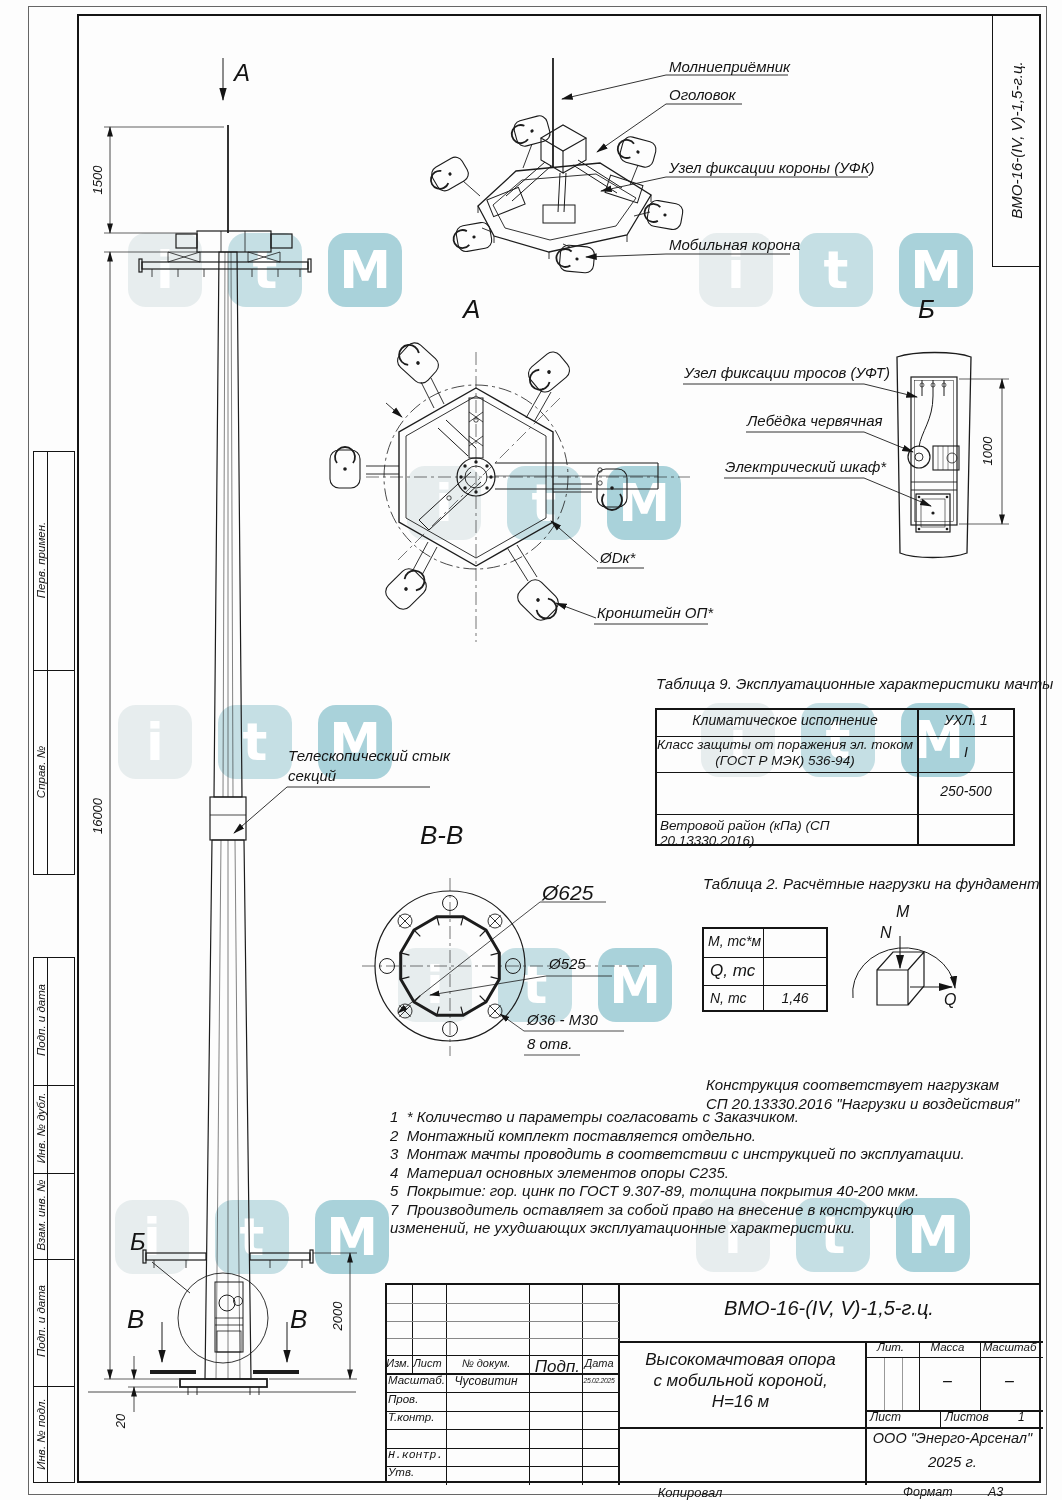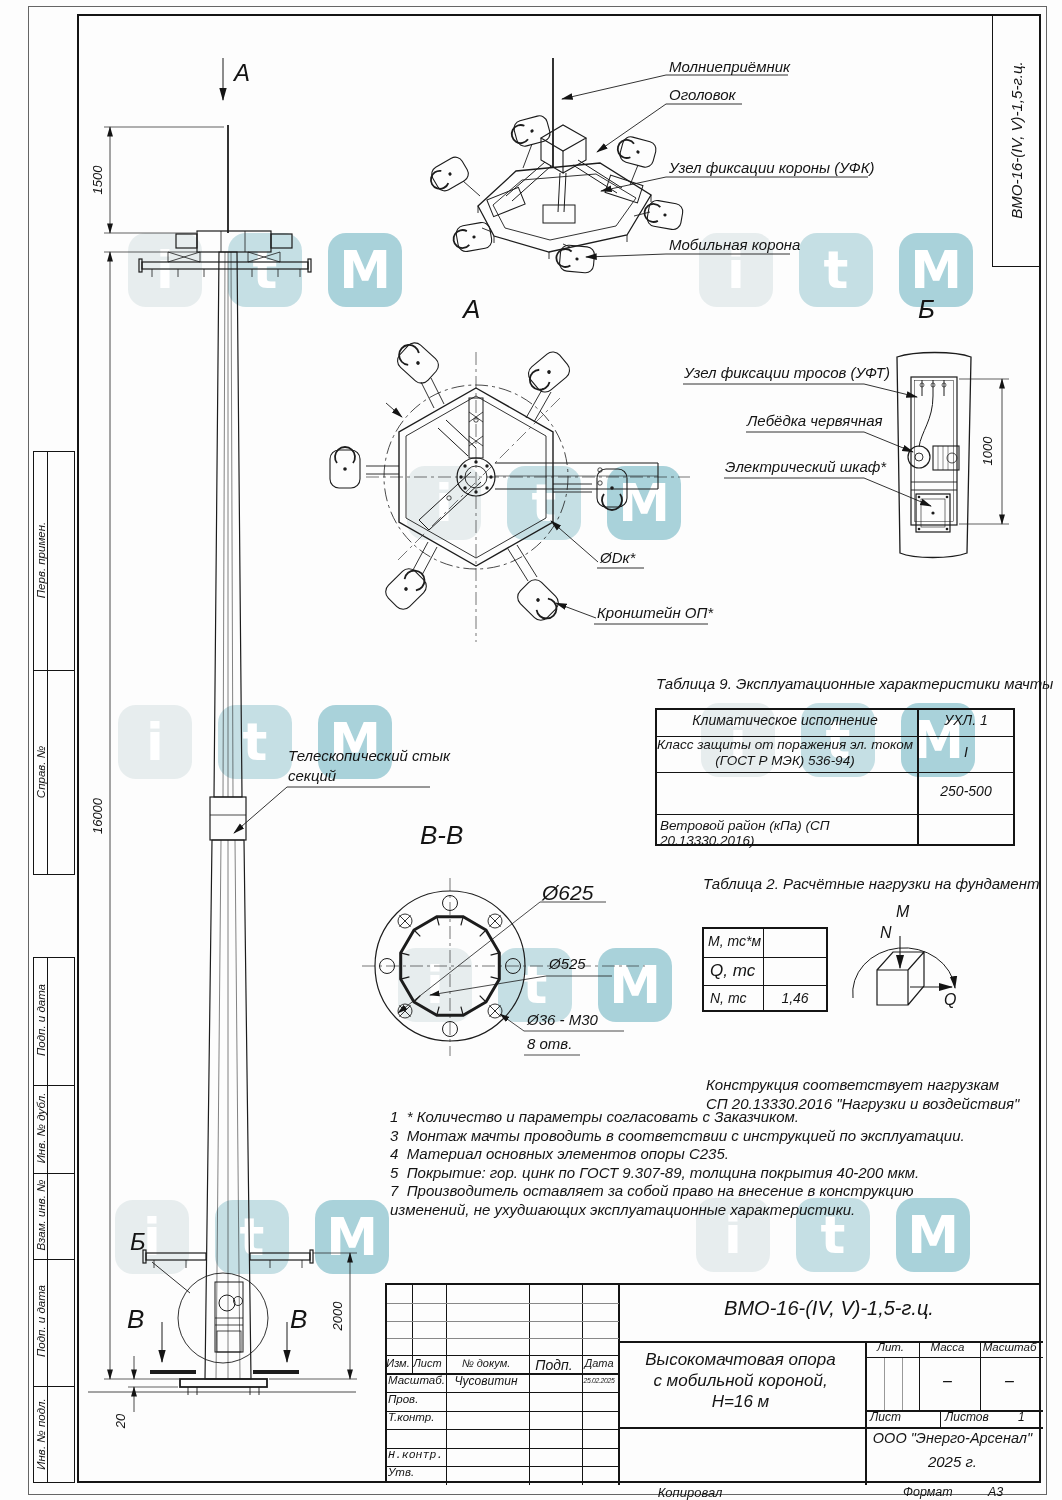--- a/index.html
+++ b/index.html
@@ -399,20 +399,21 @@
   <div class="cell" style="left:710px;top:990px;font-size:14px;">N, тс</div>
   <div class="cell" style="left:762px;top:990px;width:66px;text-align:center;font-size:14px;">1,46</div>
   <div class="t" style="left:896px;top:904px;font-size:16px;">М</div>
   <div class="t" style="left:880px;top:925px;font-size:16px;">N</div>
   <div class="t" style="left:944px;top:992px;font-size:16px;">Q</div>
   <div class="t pre" style="left:706px;top:1027px;font-size:15px;line-height:19px;margin-top:48px;">Конструкция соответствует нагрузкам
 СП 20.13330.2016 "Нагрузки и воздействия"</div>
 
   <div style="position:absolute;left:390px;top:1108px;width:600px;z-index:4;">
     <div class="cell" style="position:static;font-size:15px;line-height:18.5px;white-space:pre-wrap;">1  * Количество и параметры согласовать с Заказчиком.</div>
+    <div class="cell" style="position:static;font-size:15px;line-height:18.5px;white-space:pre-wrap;">2  Монтажный комплект поставляется отдельно.</div>
     <div class="cell" style="position:static;font-size:15px;line-height:18.5px;white-space:pre-wrap;">3  Монтаж мачты проводить в соответствии с инструкцией по эксплуатации.</div>
     <div class="cell" style="position:static;font-size:15px;line-height:18.5px;white-space:pre-wrap;">4  Материал основных элементов опоры С235.</div>
     <div class="cell" style="position:static;font-size:15px;line-height:18.5px;white-space:pre-wrap;">5  Покрытие: гор. цинк по ГОСТ 9.307-89, толщина покрытия 40-200 мкм.</div>
     <div class="cell" style="position:static;font-size:15px;line-height:18.5px;white-space:pre-wrap;">7  Производитель оставляет за собой право на внесение в конструкцию изменений, не ухудшающих эксплуатационные характеристики.</div>
   </div>
 
   <div class="tbl" style="left:385px;top:1283px;width:656px;height:200px;">
 
     <div class="vl" style="left:25px;top:0;width:1px;height:88px;"></div>
     <div class="vl" style="left:59px;top:0;width:1px;height:200px;"></div>
@@ -438,21 +439,21 @@
     <div class="hl" style="left:0;top:181px;width:232px;height:1px;"></div>
     <div class="hl" style="left:232px;top:56px;width:424px;height:2px;"></div>
     <div class="hl" style="left:479px;top:72px;width:177px;height:1px;"></div>
     <div class="hl" style="left:479px;top:125px;width:177px;height:2px;"></div>
     <div class="hl" style="left:232px;top:142px;width:424px;height:2px;"></div>
   </div>
 
   <div class="cell" style="left:386px;top:1357px;width:24px;text-align:center;font-size:11px;">Изм.</div>
   <div class="cell" style="left:411px;top:1357px;width:33px;text-align:center;font-size:11px;">Лист</div>
   <div class="cell" style="left:445px;top:1357px;width:82px;text-align:center;font-size:11px;">№ докум.</div>
-  <div class="cell" style="left:528px;top:1357px;width:52px;text-align:center;font-size:14px;">Подп.</div>
+  <div class="cell" style="left:528px;top:1357px;width:52px;text-align:right;font-size:17px;">Подп.</div>
   <div class="cell" style="left:581px;top:1357px;width:36px;text-align:center;font-size:11px;">Дата</div>
   <div class="cell" style="left:388px;top:1374px;font-size:11.5px;">Масштаб.</div>
   <div class="cell" style="left:445px;top:1374px;width:82px;text-align:center;font-size:12px;">Чусовитин</div>
   <div class="cell" style="left:581px;top:1377px;width:36px;text-align:center;font-size:6.8px;letter-spacing:-0.3px;">25.02.2025</div>
   <div class="cell" style="left:388px;top:1393px;font-size:11.5px;">Пров.</div>
   <div class="cell" style="left:388px;top:1411px;font-size:11.5px;">Т.контр.</div>
   <div class="cell" style="left:388px;top:1430px;font-size:11.5px;"></div>
   <div class="cell" style="left:388px;top:1448px;font-size:11.5px;font-family:Liberation Mono, monospace;">Н.контр.</div>
   <div class="cell" style="left:388px;top:1466px;font-size:11.5px;">Утв.</div>
   <div class="cell" style="left:617px;top:1297px;width:424px;text-align:center;font-size:20px;">ВМО-16-(IV, V)-1,5-г.ц.</div>

